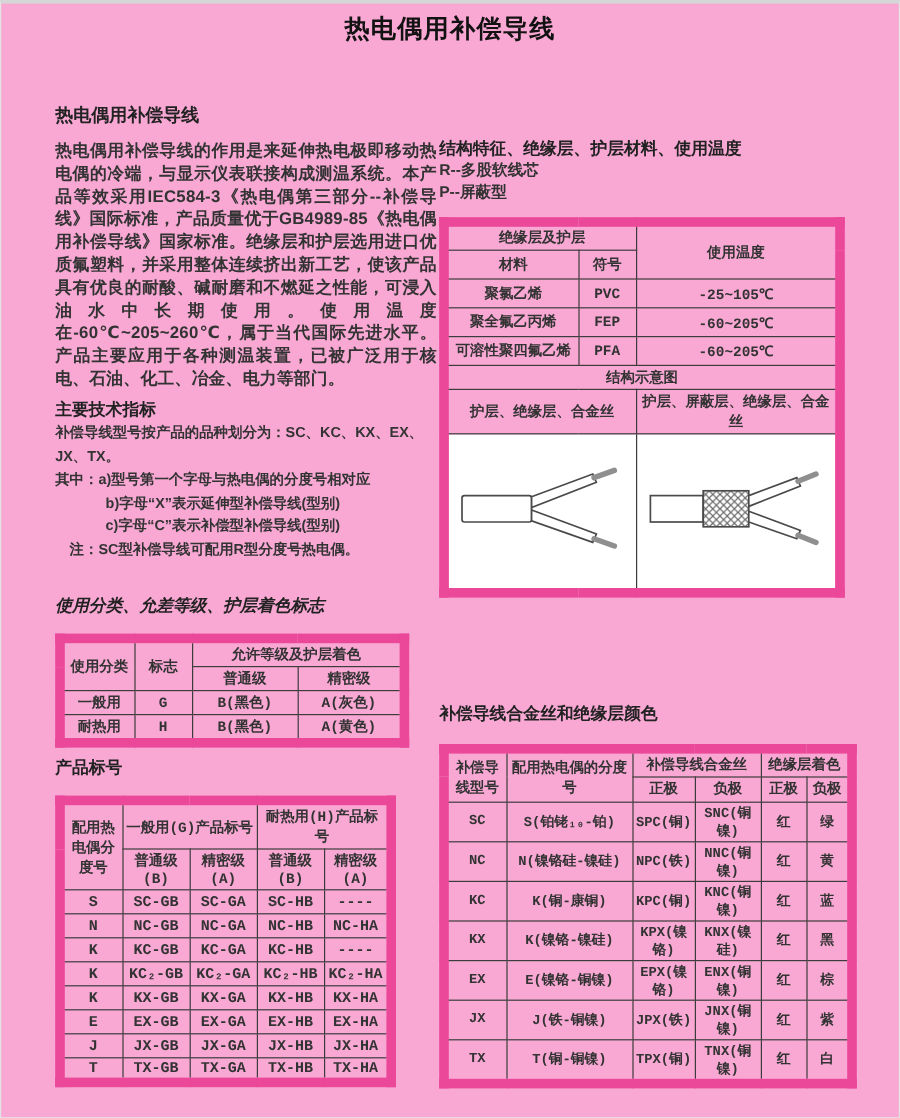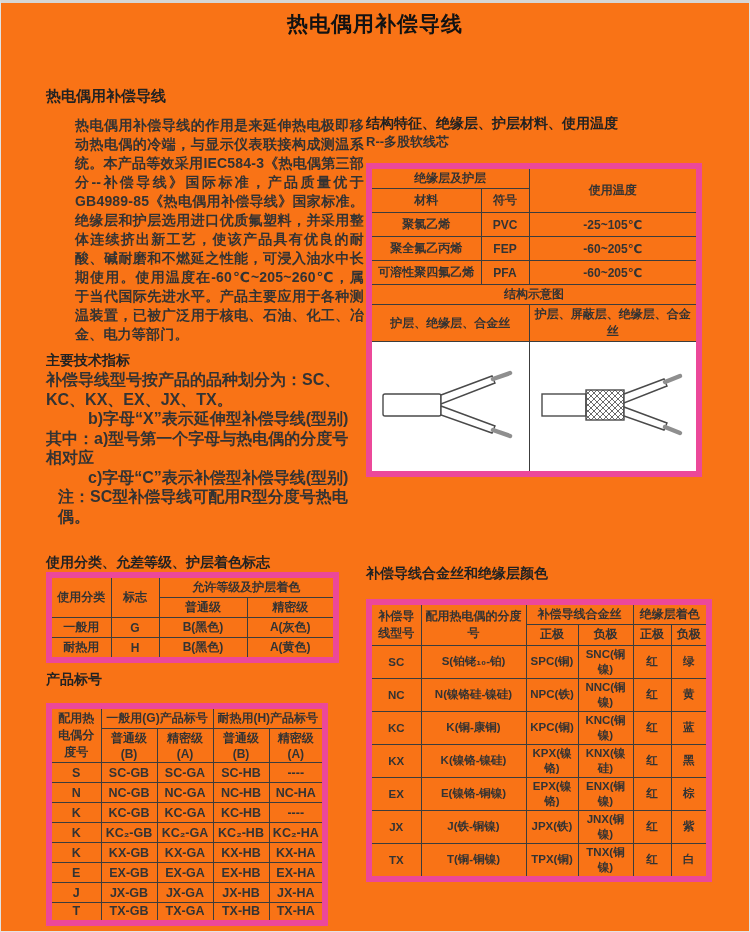--- a/index.html
+++ b/index.html
@@ -1,50 +1,50 @@
 <!DOCTYPE html>
 <html><head>
 <meta charset="utf-8">
 <style>
   * { margin:0; padding:0; box-sizing:border-box; }
   html,body { background:#fff; }
   .page {
-    position:relative; width:750px; height:932px; background:#f97316;
+    position:relative; width:750px; height:932px; background:#f9a8d4;
     font-family:"Liberation Sans","DejaVu Sans",sans-serif;
     color:#2d2d2d; overflow:hidden;
     border:1px solid #e3e3e3; border-top:3px solid #d6d6d6;
   }
   .doc-title {
     position:absolute; top:7px; left:0; right:0; text-align:center;
     font-size:21px; font-weight:bold; color:#121212; letter-spacing:1px;
   }
   .col-left  { position:absolute; left:45px;  top:84px;  width:318px; }
   .col-right { position:absolute; left:365px; top:112px; width:340px; }
 
   .sec-title  { font-size:15px; font-weight:bold; color:#222; }
   .sub-title  { font-size:14px; font-weight:bold; color:#222; }
   .body-text  {
     font-size:14px; font-weight:bold; line-height:19px; color:#333;
     text-align:justify; letter-spacing:0.2px;
-  } .mt10{margin-top:10px;margin-left:29px;}
+  } .mt10{margin-top:10px;}
   .mt14{} .mt18{margin-top:18px;} .mt24{margin-top:8px;}
-  .mt28{margin-top:28px;} .mt88{margin-top:88px;}
-
-  .tech-line { font-size:16px; font-weight:bold; line-height:19.5px; color:#333; }
+  .mt28{margin-top:28px;font-style:italic;} .mt88{margin-top:88px;}
+
+  .tech-line { font-size:12px; font-weight:bold; line-height:19.5px; color:#333; }
   .indent-sub { padding-left:42px; }
   .indent-note { padding-left:12px; }
 
   table { border-collapse:collapse; table-layout:fixed; }
-  .grid { border:6px solid #ec4899; }
+  .grid { border:8px solid #ec4899;font-family:Liberation Mono, monospace; }
   .grid th, .grid td {
     border:1px solid #3c3c3c; font-size:12px; font-weight:bold;
     text-align:center; vertical-align:middle; color:#333; padding:1px 2px;
     overflow:hidden;
   }
-  .class-table { width:287px; }
+  .class-table { width:287px; margin-top:14px; }
   .class-table th, .class-table td { height:18px; }
 
   .product-table { width:276px; margin-top:14px; }
   .product-table th { height:19px; }
   .product-table td { height:20px; font-size:12.5px; }
 
   .structure-table { width:330px; margin-top:12px; }
   .structure-table th, .structure-table td { height:24px; }
   .structure-table .slim { height:20px; }
   .structure-table .diagram-cell { height:132px; background:#fff; }
@@ -63,22 +63,22 @@
   <div class="doc-title">热电偶用补偿导线</div>
 
   <div class="col-left">
     <div class="sec-title">热电偶用补偿导线</div>
 
     <div class="body-text mt10">热电偶用补偿导线的作用是来延伸热电极即移动热电偶的冷端，与显示仪表联接构成测温系统。本产品等效采用IEC584-3《热电偶第三部分--补偿导线》国际标准，产品质量优于GB4989-85《热电偶用补偿导线》国家标准。绝缘层和护层选用进口优质氟塑料，并采用整体连续挤出新工艺，使该产品具有优良的耐酸、碱耐磨和不燃延之性能，可浸入油水中长期使用。使用温度在-60℃~205~260℃，属于当代国际先进水平。产品主要应用于各种测温装置，已被广泛用于核电、石油、化工、冶金、电力等部门。</div>
 
     <div class="sub-title mt24">主要技术指标</div>
     <div class="mt14">
       <div class="tech-line">补偿导线型号按产品的品种划分为：SC、KC、KX、EX、JX、TX。</div>
+      <div class="tech-line">其中：a)型号第一个字母与热电偶的分度号相对应</div>
       <div class="tech-line indent-sub">b)字母“X”表示延伸型补偿导线(型别)</div>
-      <div class="tech-line">其中：a)型号第一个字母与热电偶的分度号相对应</div>
       <div class="tech-line indent-sub">c)字母“C”表示补偿型补偿导线(型别)</div>
       <div class="tech-line indent-note">注：SC型补偿导线可配用R型分度号热电偶。</div>
     </div>
 
     <div class="sub-title mt28">使用分类、允差等级、护层着色标志</div>
     <table class="grid class-table">
       <colgroup>
           <col style="width:62px">
           <col style="width:48px">
           <col style="width:88px">
@@ -187,20 +187,21 @@
         <td>TX-HA</td>
       </tr>
     </tbody>
       </table>
   </div>
 
   <div class="col-right">
     <div class="sub-title">结构特征、绝缘层、护层材料、使用温度</div>
     <div class="mt14">
       <div class="legend-line">R--多股软线芯</div>
+      <div class="legend-line">P--屏蔽型</div>
     </div>
 
     <table class="grid structure-table">
       <colgroup>
           <col style="width:112px">
           <col style="width:48px">
           <col style="width:170px">
         </colgroup>
       <tbody>
           <tr>

